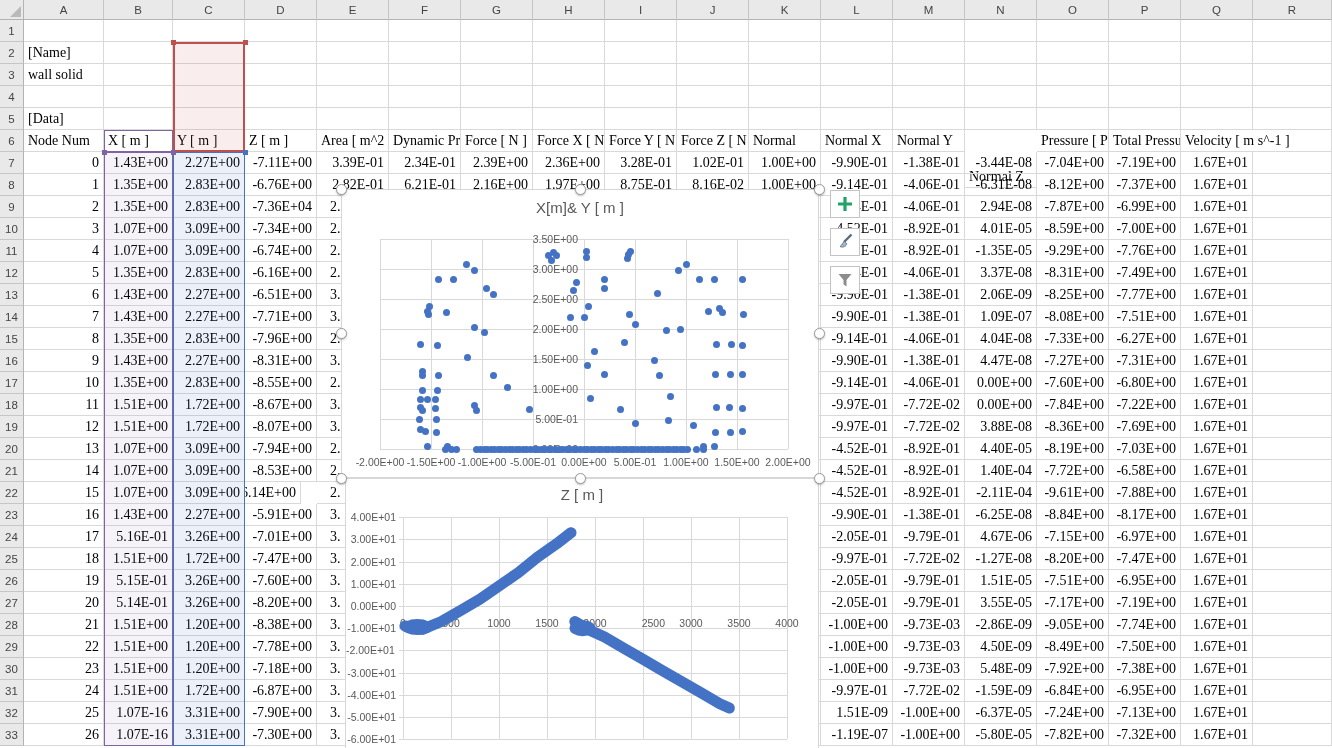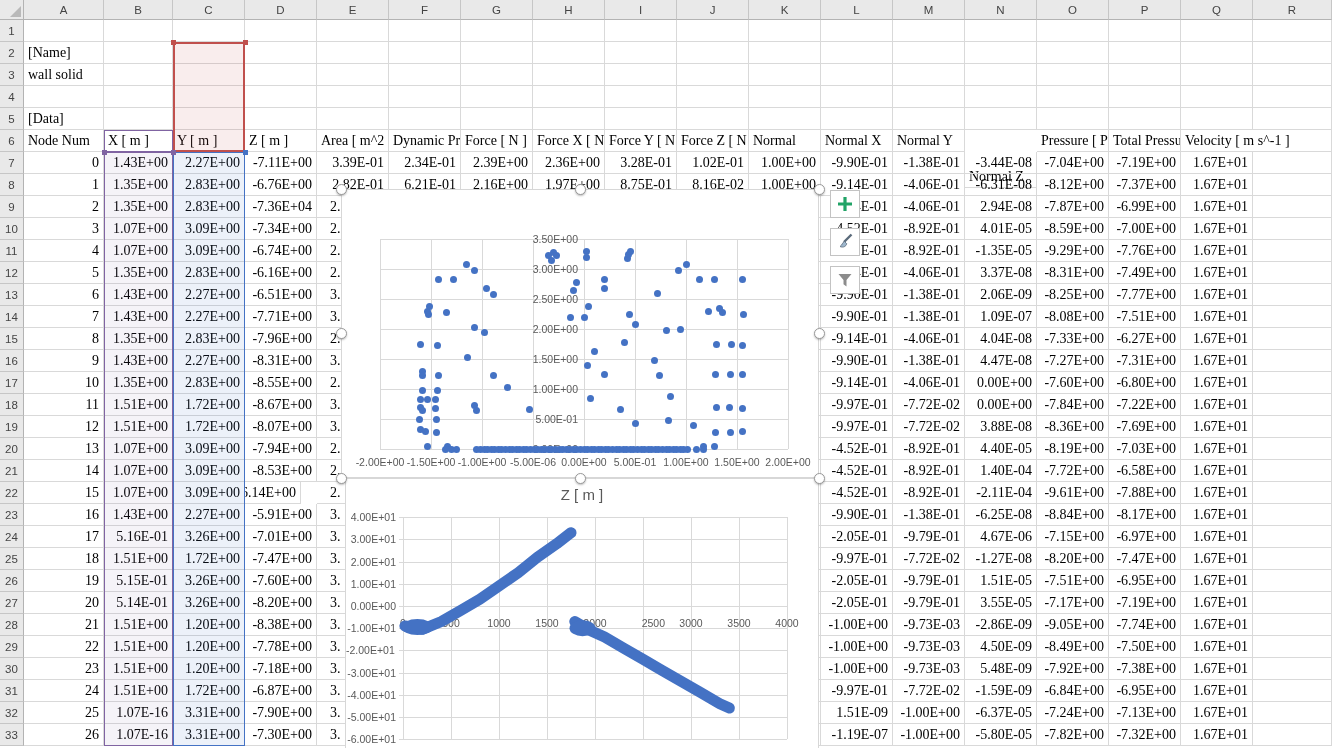--- a/index.html
+++ b/index.html
@@ -634,20 +634,21 @@
       <div class="cell num" style="left: 821px; top: 724px; width: 72px; height: 22px;">-1.19E-07</div>
       <div class="cell num" style="left: 893px; top: 724px; width: 72px; height: 22px;">-1.00E+00</div>
       <div class="cell num" style="left: 965px; top: 724px; width: 72px; height: 22px;">-5.80E-05</div>
       <div class="cell num" style="left: 1037px; top: 724px; width: 72px; height: 22px;">-7.82E+00</div>
       <div class="cell num" style="left: 1109px; top: 724px; width: 72px; height: 22px;">-7.32E+00</div>
       <div class="cell num" style="left: 1181px; top: 724px; width: 72px; height: 22px;">1.67E+01</div>
       <div class="cell txt" style="left: 1253px; top: 724px; width: 79px; height: 22px;"></div>
     </div>
 
   <div class="chart" id="chart1" style="left:341px;top:189px;width:478px;height:289px;">
+    <div class="ctitle" style="top:9px;">X[m]&amp; Y [ m ]</div>
   <div class="gl" style="left: 38px; top: 49px; width: 1px; height: 210px;"></div>
       <div class="gl" style="left: 89px; top: 49px; width: 1px; height: 210px;"></div>
       <div class="gl" style="left: 140px; top: 49px; width: 1px; height: 210px;"></div>
       <div class="gl" style="left: 191px; top: 49px; width: 1px; height: 210px;"></div>
       <div class="gl" style="left: 242px; top: 49px; width: 1px; height: 210px;"></div>
       <div class="gl" style="left: 293px; top: 49px; width: 1px; height: 210px;"></div>
       <div class="gl" style="left: 344px; top: 49px; width: 1px; height: 210px;"></div>
       <div class="gl" style="left: 395px; top: 49px; width: 1px; height: 210px;"></div>
       <div class="gl" style="left: 446px; top: 49px; width: 1px; height: 210px;"></div>
       <div class="gl" style="left: 38px; top: 259px; width: 408px; height: 1px;"></div>
@@ -662,21 +663,21 @@
       <div class="tick" style="right: 240px; top: 223px;">5.00E-01</div>
       <div class="tick" style="right: 240px; top: 193px;">1.00E+00</div>
       <div class="tick" style="right: 240px; top: 163px;">1.50E+00</div>
       <div class="tick" style="right: 240px; top: 133px;">2.00E+00</div>
       <div class="tick" style="right: 240px; top: 103px;">2.50E+00</div>
       <div class="tick" style="right: 240px; top: 73px;">3.00E+00</div>
       <div class="tick" style="right: 240px; top: 43px;">3.50E+00</div>
       <div class="tick" style="left: 10px; top: 266px; width: 56px; text-align: center;">-2.00E+00</div>
       <div class="tick" style="left: 61px; top: 266px; width: 56px; text-align: center;">-1.50E+00</div>
       <div class="tick" style="left: 112px; top: 266px; width: 56px; text-align: center;">-1.00E+00</div>
-      <div class="tick" style="left: 163px; top: 266px; width: 56px; text-align: center;">-5.00E-06</div>
+      <div class="tick" style="left: 163px; top: 266px; width: 56px; text-align: center;">-5.00E-01</div>
       <div class="tick" style="left: 214px; top: 266px; width: 56px; text-align: center;">0.00E+00</div>
       <div class="tick" style="left: 265px; top: 266px; width: 56px; text-align: center;">5.00E-01</div>
       <div class="tick" style="left: 316px; top: 266px; width: 56px; text-align: center;">1.00E+00</div>
       <div class="tick" style="left: 367px; top: 266px; width: 56px; text-align: center;">1.50E+00</div>
       <div class="tick" style="left: 418px; top: 266px; width: 56px; text-align: center;">2.00E+00</div>
       <div class="dot" style="left: 74.28px; top: 225.5px; width: 7px; height: 7px; background: rgb(68, 114, 196);"></div>
       <div class="dot" style="left: 75.3px; top: 150.5px; width: 7px; height: 7px; background: rgb(68, 114, 196);"></div>
       <div class="dot" style="left: 75.3px; top: 205.7px; width: 7px; height: 7px; background: rgb(68, 114, 196);"></div>
       <div class="dot" style="left: 75.3px; top: 213.5px; width: 7px; height: 7px; background: rgb(68, 114, 196);"></div>
       <div class="dot" style="left: 75.3px; top: 236.3px; width: 7px; height: 7px; background: rgb(68, 114, 196);"></div>

